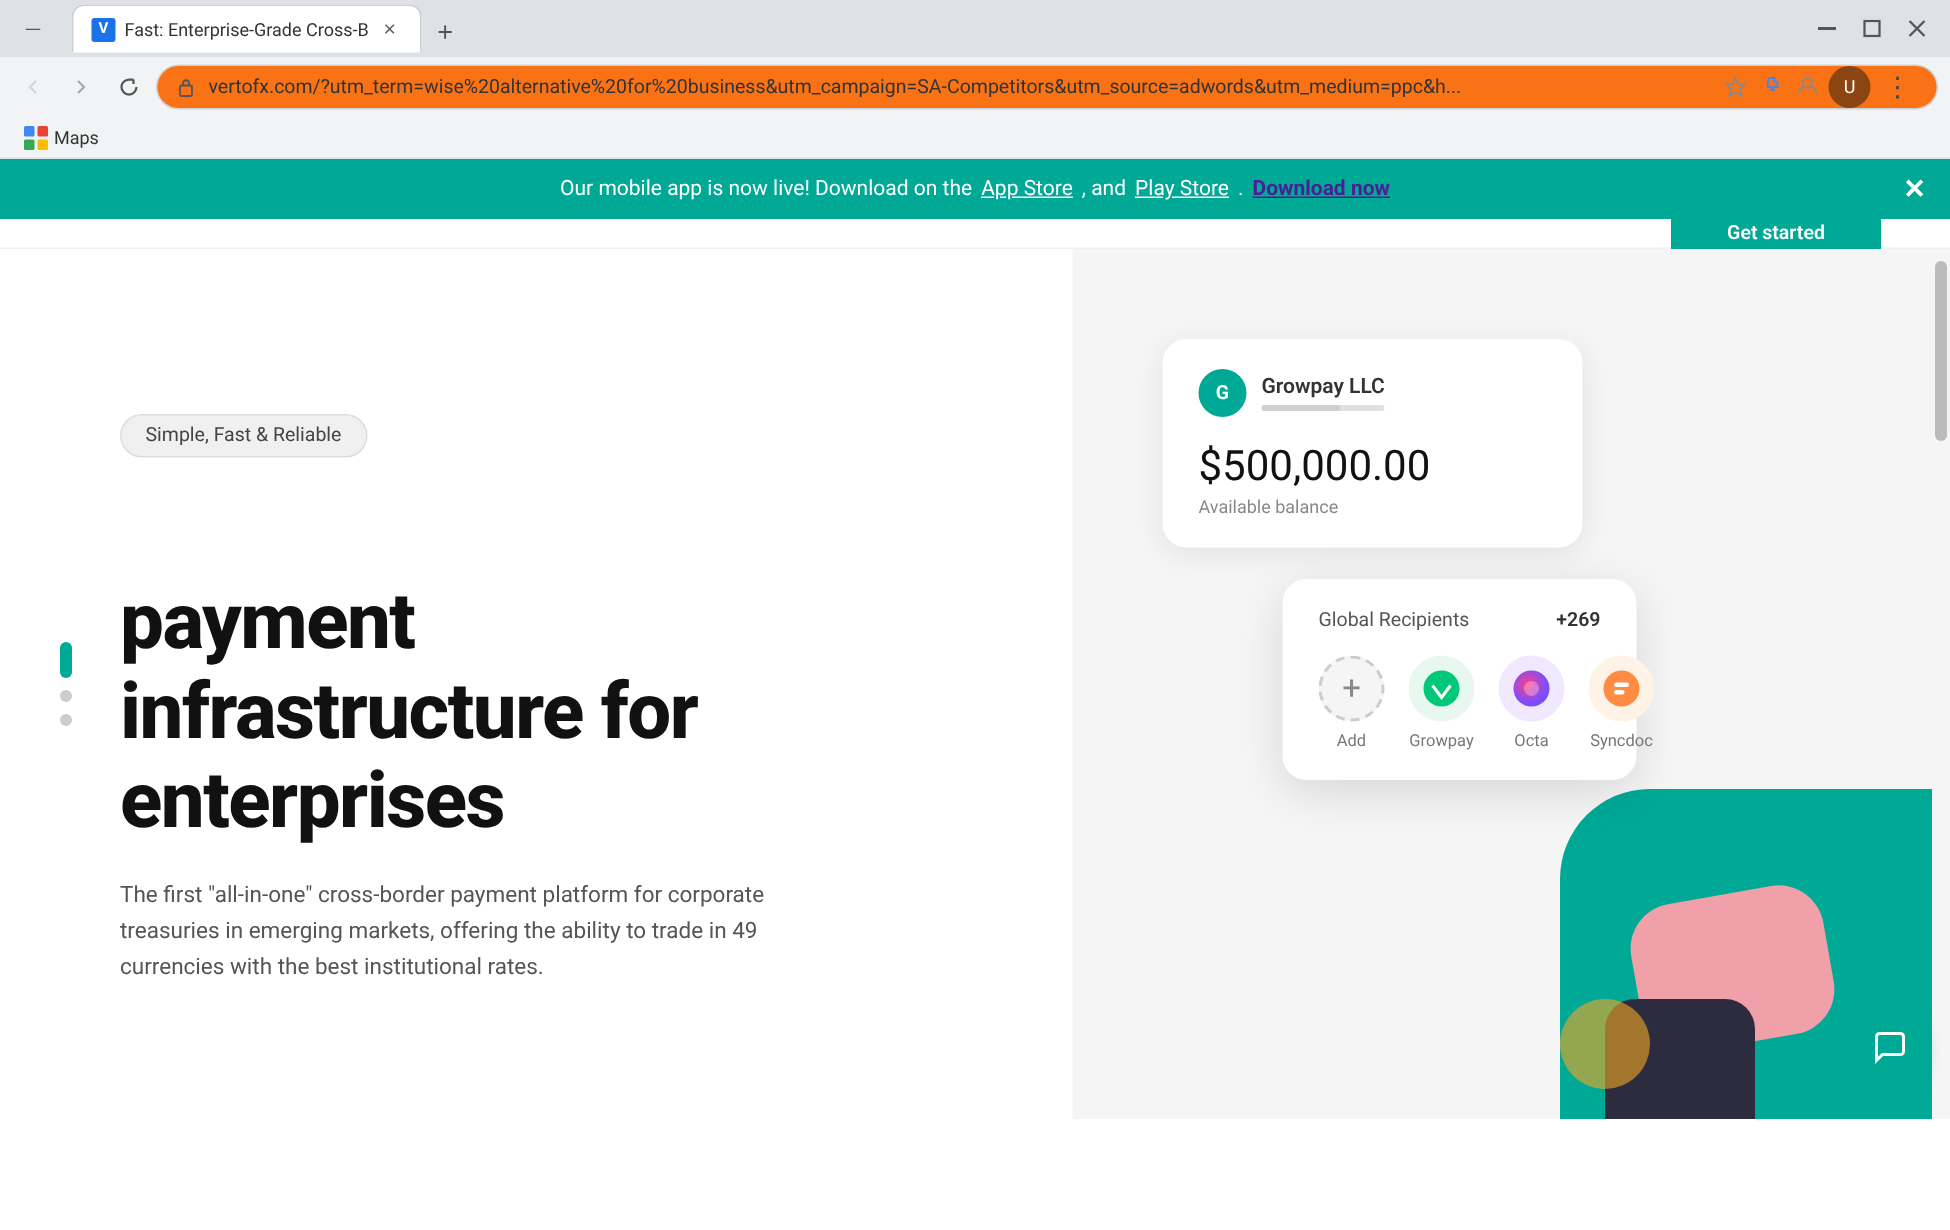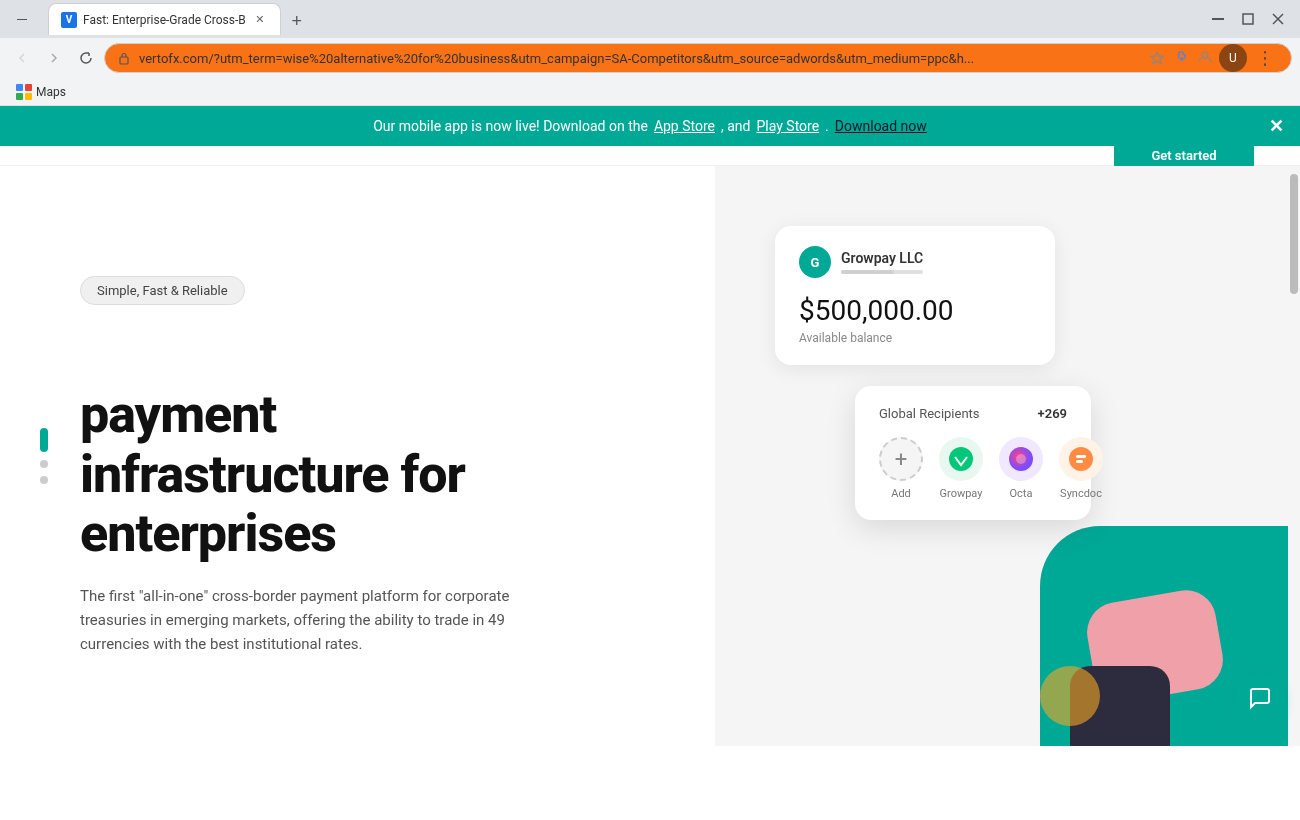--- a/index.html
+++ b/index.html
@@ -171,22 +171,22 @@
       color: #fff;
       font-size: 14px;
     }
     .banner-link {
       color: #fff;
       text-decoration: underline;
       font-size: 14px;
       cursor: pointer;
     }
     .banner-download {
-      color: #0f172a;
-      font-weight: normal;
+      color: #4c1d95;
+      font-weight: bold;
       font-size: 14px;
       cursor: pointer;
       text-decoration: underline;
     }
     .banner-close {
       position: absolute;
       right: 16px;
       top: 50%;
       transform: translateY(-50%);
       color: #fff;

